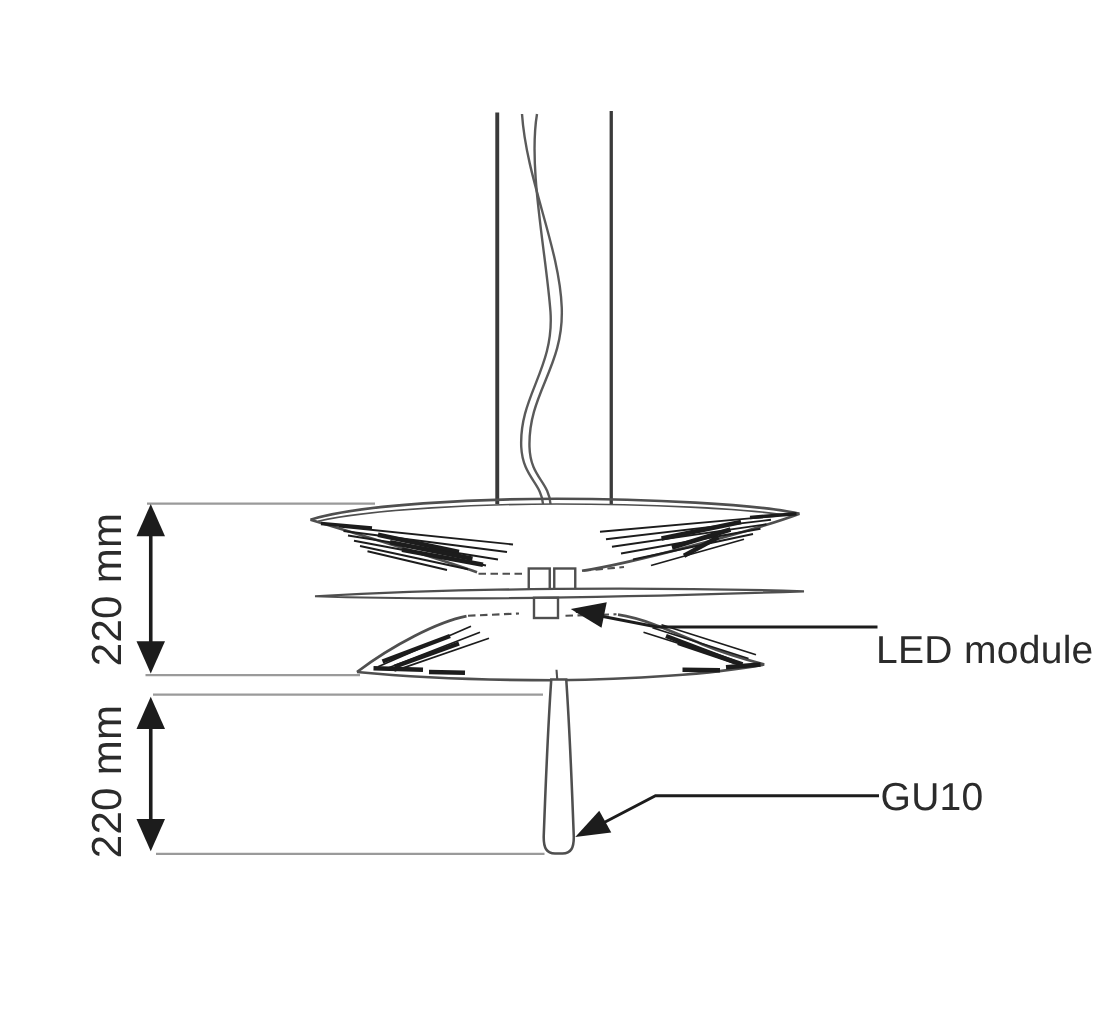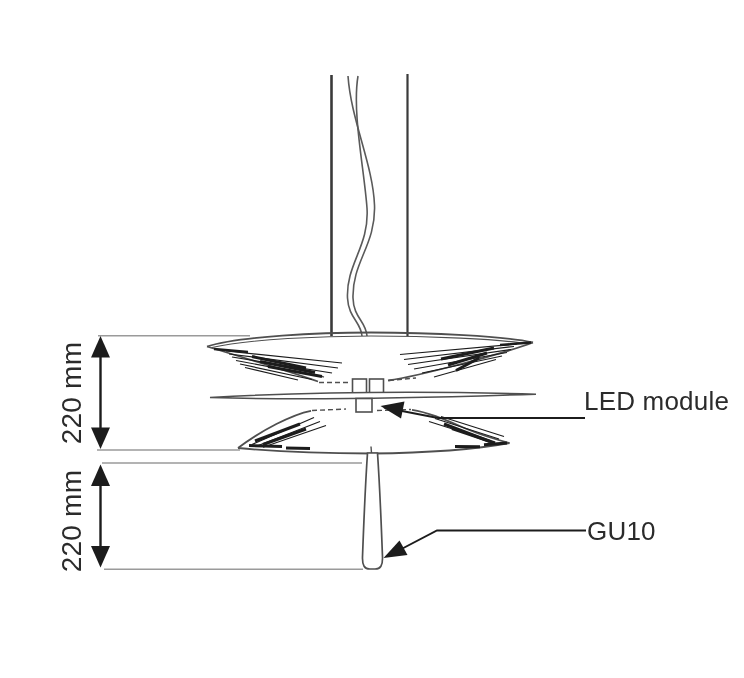--- a/index.html
+++ b/index.html
@@ -137,16 +137,16 @@
     <g>
       <polyline class="an" stroke-width="1.9" points="586,530.5 437,530.5 390,555"></polyline>
       <polygon fill="var(--anno)" points="383.5,558 399.5,540.5 407.5,555"></polygon>
     </g>
   </svg>
 
   <div class="label dim" style="left:71.5px; top:393px;">220 mm</div>
 
   <div class="label dim" style="left:71.5px; top:520.5px;">220 mm</div>
 
-  <div class="label" style="left:584px; top:387px;">LED module</div>
+  <div class="label" style="left:584px; top:419px;">LED module</div>
 
   <div class="label" style="left:587px; top:517px;">GU10</div>
 </div>
 
 </body></html>

